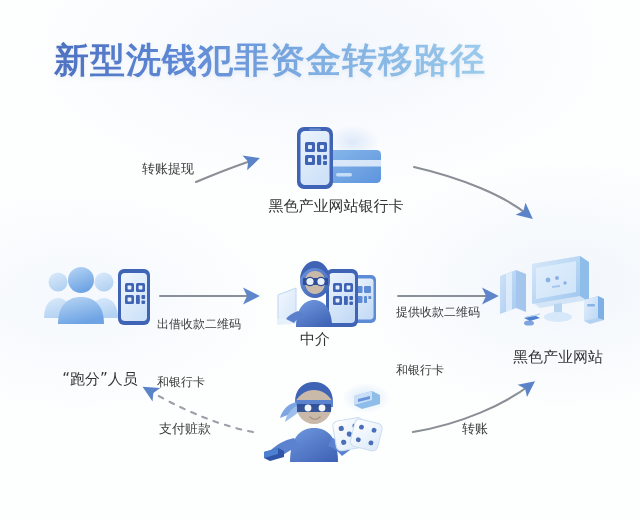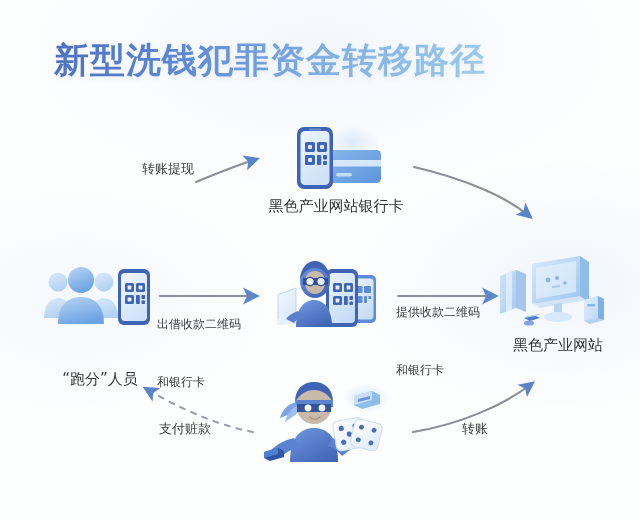--- a/index.html
+++ b/index.html
@@ -285,20 +285,23 @@
 
         <circle cx="34" cy="26.5" r="4.2" fill="#e9f1fb" stroke="#2f4e96" stroke-width="1.2"></circle>
         <circle cx="45" cy="26.5" r="4.2" fill="#e9f1fb" stroke="#2f4e96" stroke-width="1.2"></circle>
         <line x1="38.2" y1="26.5" x2="40.8" y2="26.5" stroke="#2f4e96" stroke-width="1.2"></line>
 
         <path d="M24,24 C25,13 31,6 39,6 C47,6 53,13 54,24 C50,17 46,13 39,13 C32,13 28,17 24,24 Z" fill="#3f63b5"></path>
       </g>
     </svg>
   </div>
 
+  <div class="abs" style="left:255px;top:330px;width:120px;">
+    <div class="node-label">中介</div>
+  </div>
 
   <div class="illus" style="left:496px;top:252px;">
     <svg width="110" height="78" viewBox="0 0 110 78">
       <defs>
         <linearGradient id="scr" x1="0" y1="0" x2="1" y2="1">
           <stop offset="0" stop-color="#d9e9fa"></stop>
             <stop offset="1" stop-color="#9dc6ee"></stop>
         </linearGradient>
         <linearGradient id="bk" x1="0" y1="0" x2="1" y2="1">
           <stop offset="0" stop-color="#cfe2f8"></stop>
@@ -342,21 +345,21 @@
 
       <g fill="#4d7fd1">
         <path d="M28,66 L38,63 L44,66 L34,69 Z"></path>
         <ellipse cx="33" cy="71" rx="5" ry="2.6" opacity="0.7"></ellipse>
       </g>
 
       <path d="M44,62 C38,64 34,64 30,65" fill="none" stroke="#bcd8f4" stroke-width="1.4"></path>
     </svg>
   </div>
 
-  <div class="abs" style="left:478px;top:336px;width:160px;">
+  <div class="abs" style="left:478px;top:348px;width:160px;">
     <div class="node-label">黑色产业网站</div>
   </div>
 
   <div class="illus" style="left:258px;top:380px;">
     <svg width="136" height="82" viewBox="0 0 136 82">
       <defs>
         <linearGradient id="bod" x1="0.1" y1="0" x2="0.9" y2="1">
           <stop offset="0" stop-color="#6d95dd"></stop>
             <stop offset="1" stop-color="#3f63b5"></stop>
         </linearGradient>

